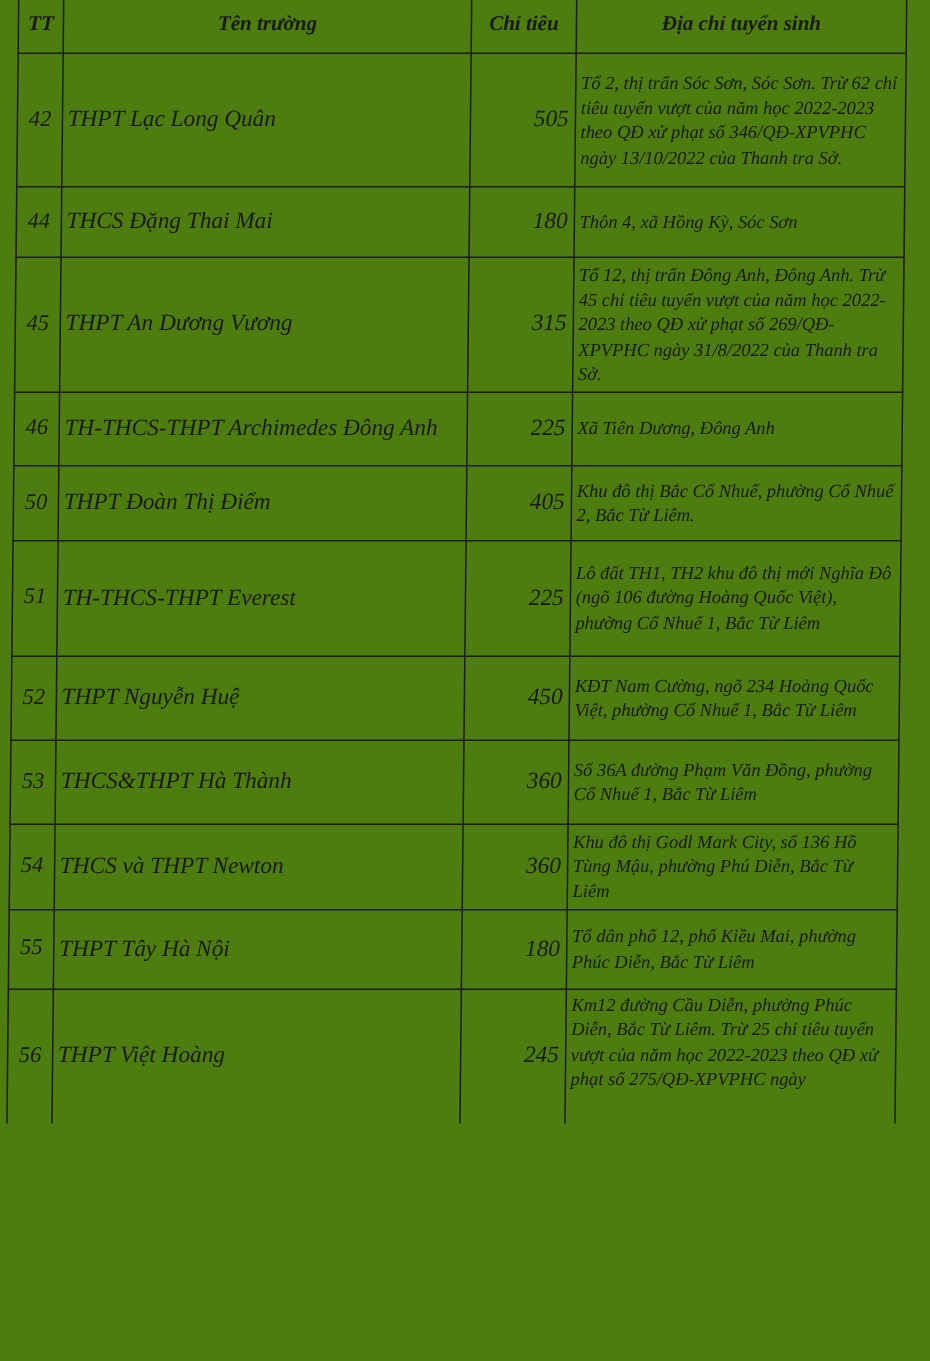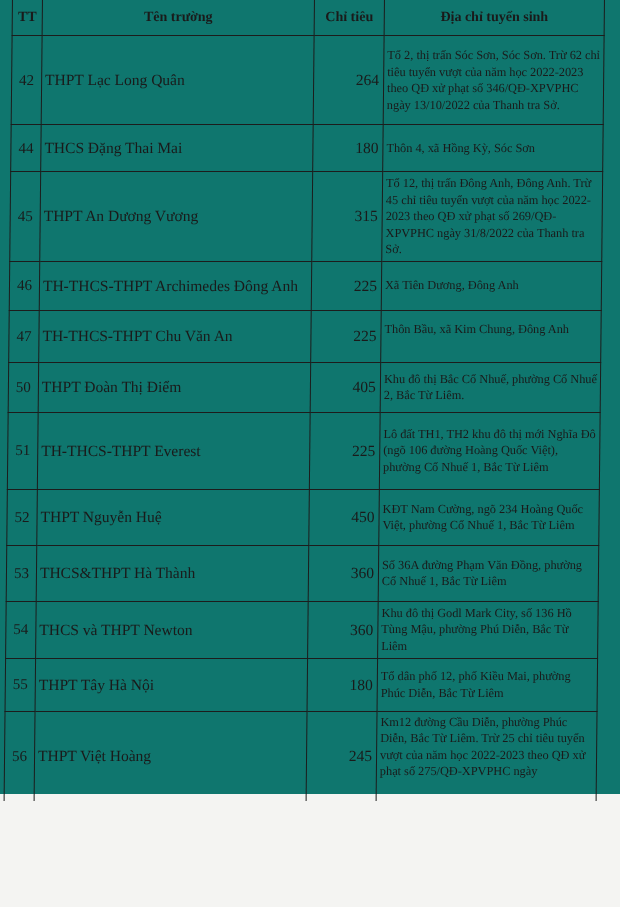--- a/index.html
+++ b/index.html
@@ -13,22 +13,23 @@
       overflow: hidden;
       position: relative;
       font-family: "Liberation Serif", "DejaVu Serif", serif;
       color: #1a1a1a;
     }
     .page {
       position: absolute;
       left: 0;
       top: 0;
       width: 620px;
-      height: 794px;
-      background: #0f766e;
+      height: 907px;
+      background: #4d7c0f;
+      font-style: italic;
     }
     .table {
       position: absolute;
       left: 12px;
       top: -2px;
       width: 592px;
       border-collapse: collapse;
       table-layout: fixed;
       transform: skewX(-0.6deg);
       transform-origin: top left;
@@ -89,46 +90,40 @@
         <th>TT</th>
         <th>Tên trường</th>
         <th>Chỉ tiêu</th>
         <th>Địa chỉ tuyển sinh</th>
       </tr>
     </thead>
     <tbody>
       <tr style="height:89px">
         <td class="tt">42</td>
         <td class="name">THPT Lạc Long Quân</td>
-        <td class="quota">264</td>
+        <td class="quota">505</td>
         <td class="addr">Tổ 2, thị trấn Sóc Sơn, Sóc Sơn. Trừ 62 chỉ tiêu tuyển vượt của năm học 2022-2023 theo QĐ xử phạt số 346/QĐ-XPVPHC ngày 13/10/2022 của Thanh tra Sở.</td>
       </tr>
       <tr style="height:47px">
         <td class="tt">44</td>
         <td class="name">THCS Đặng Thai Mai</td>
         <td class="quota">180</td>
         <td class="addr">Thôn 4, xã Hồng Kỳ, Sóc Sơn</td>
       </tr>
       <tr style="height:81px">
         <td class="tt">45</td>
         <td class="name">THPT An Dương Vương</td>
         <td class="quota">315</td>
         <td class="addr">Tổ 12, thị trấn Đông Anh, Đông Anh. Trừ 45 chỉ tiêu tuyển vượt của năm học 2022-2023 theo QĐ xử phạt số 269/QĐ-XPVPHC ngày 31/8/2022 của Thanh tra Sở.</td>
       </tr>
       <tr style="height:49px">
         <td class="tt">46</td>
         <td class="name">TH-THCS-THPT Archimedes Đông Anh</td>
         <td class="quota">225</td>
         <td class="addr">Xã Tiên Dương, Đông Anh</td>
-      </tr>
-      <tr style="height:52px">
-        <td class="tt">47</td>
-        <td class="name">TH-THCS-THPT Chu Văn An</td>
-        <td class="quota">225</td>
-        <td class="addr top">Thôn Bầu, xã Kim Chung, Đông Anh</td>
       </tr>
       <tr style="height:50px">
         <td class="tt">50</td>
         <td class="name">THPT Đoàn Thị Điểm</td>
         <td class="quota">405</td>
         <td class="addr">Khu đô thị Bắc Cổ Nhuế, phường Cổ Nhuế 2, Bắc Từ Liêm.</td>
       </tr>
       <tr style="height:77px">
         <td class="tt">51</td>
         <td class="name">TH-THCS-THPT Everest</td>

